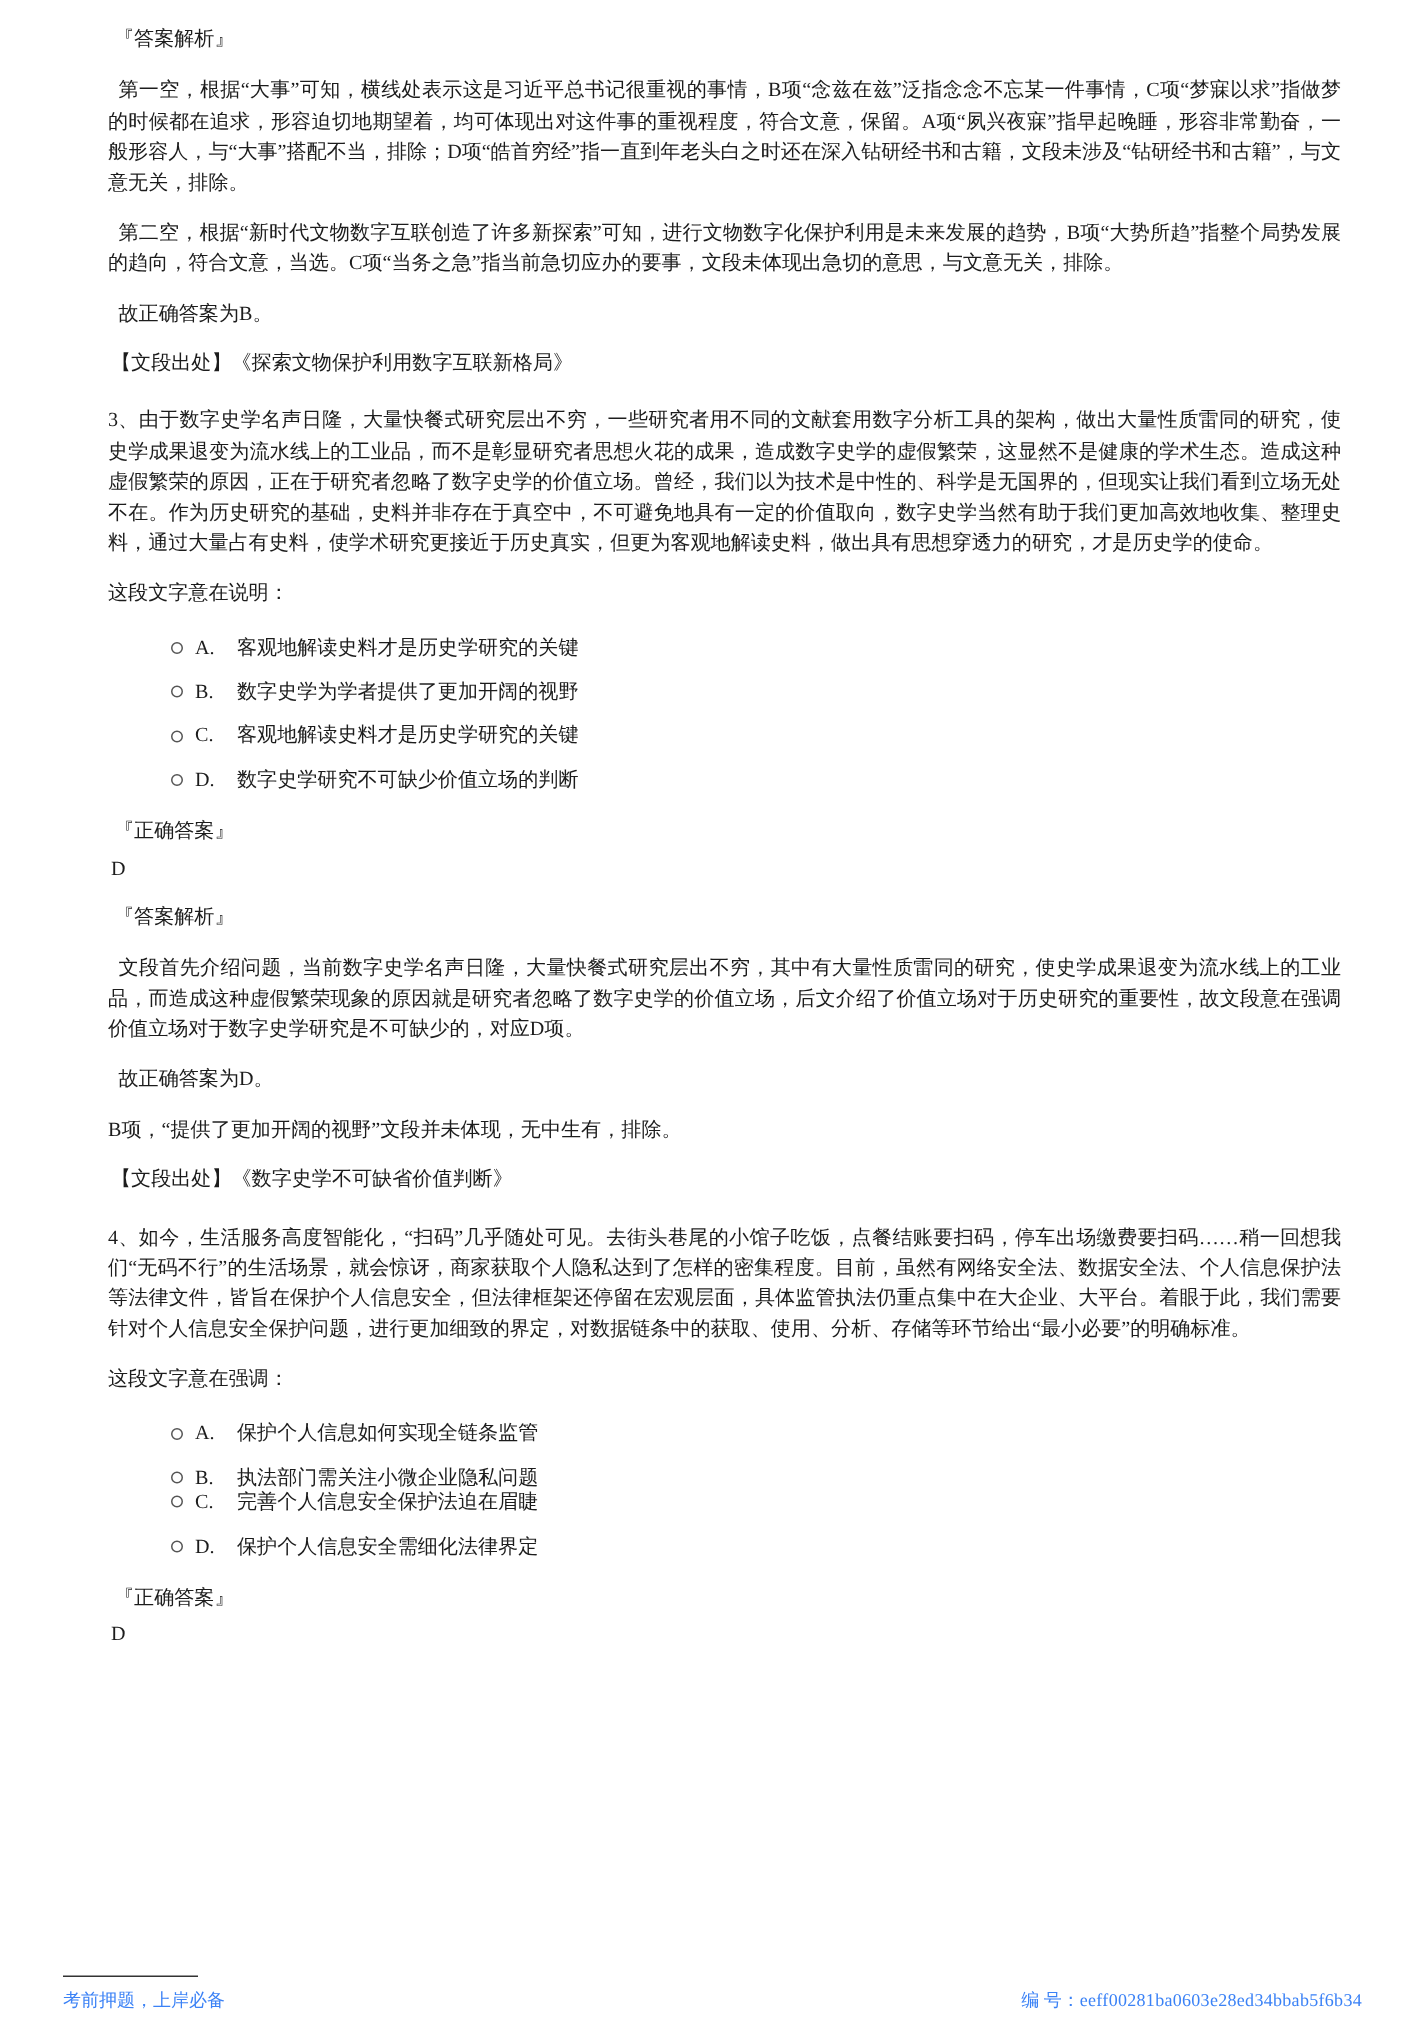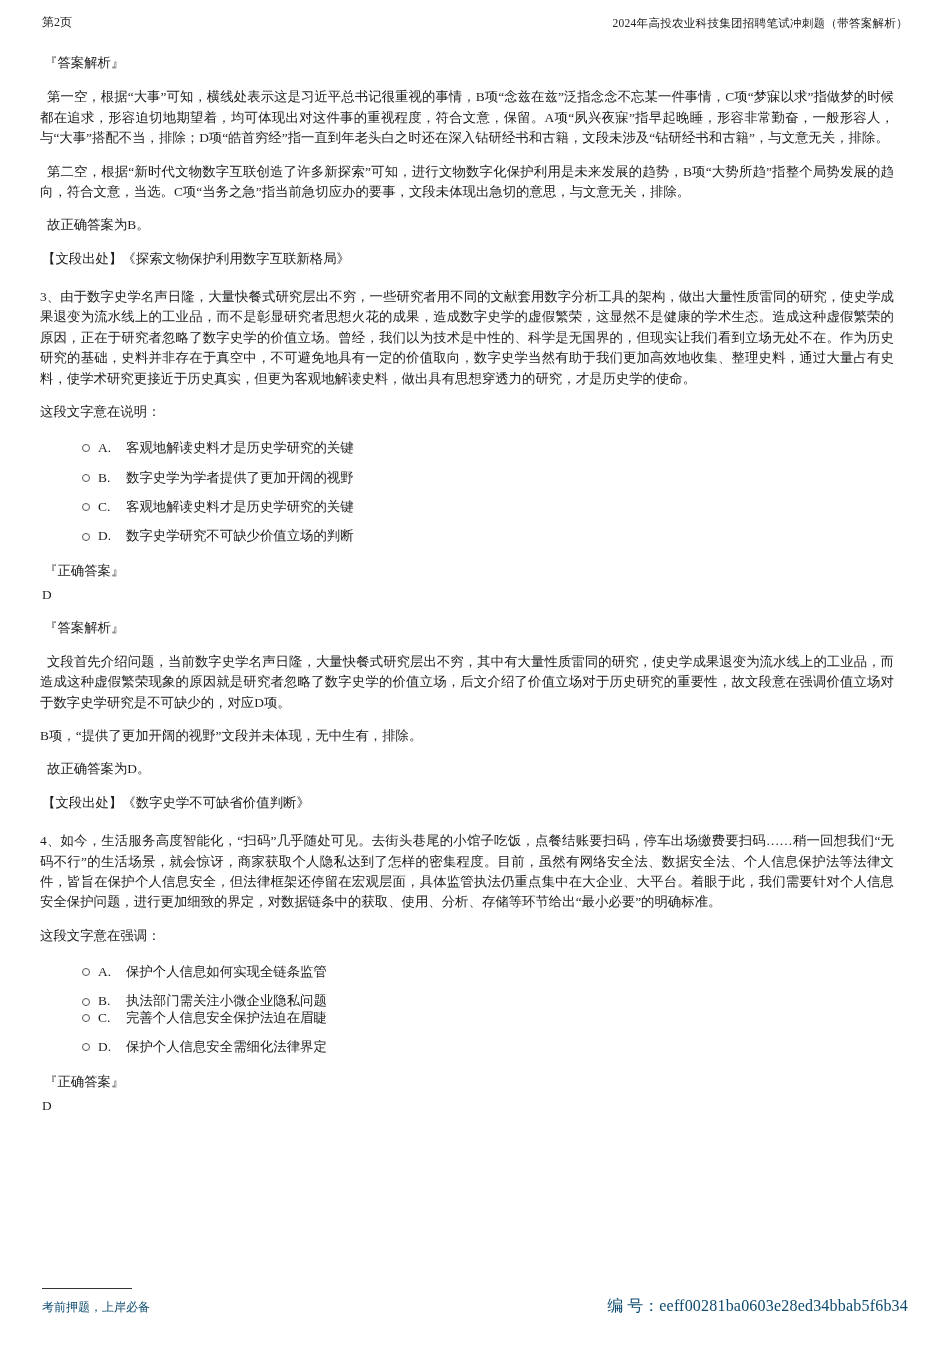--- a/index.html
+++ b/index.html
@@ -9,21 +9,21 @@
     display:flex; flex-direction:column; overflow:hidden;
     font-family:"Liberation Serif","DejaVu Serif",serif; color:#1c1c1c;
   }
   .page-header {
     display:flex; justify-content:space-between; align-items:flex-end;
     padding:14px 42px 6px 42px; font-size:11.5px; color:#222;
   }
   .page-num { font-size:12px; }
   .doc-title { font-size:11.5px; letter-spacing:0.3px; }
   .content {
-    flex:1; padding:16px 56px 0 40px;
+    flex:1; padding:16px 56px 0 72px;
     font-size:13.4px; line-height:1.52; text-align:justify;
   }
   .block { margin:0 0 13px 0; }
   .bracket-heading { margin:0 0 14px 0; padding-left:4px; }
   .para { text-indent:7px;font-family:Liberation Serif, serif; }
   .passage { text-indent:0; }
   .conclusion { padding-left:7px; }
   .source { padding-left:2px; }
   .prompt { margin:1px 0 16px 0; }
   .options { margin:2px 0 14px 42px; text-align:left; }
@@ -31,35 +31,31 @@
   .option.overlap { margin-top:-13px; }
   .radio {
     width:8px; height:8px; border:1px solid #555; border-radius:50%;
     display:inline-block; margin-right:8px; flex:0 0 auto; background:#fff;
   }
   .opt-letter { width:28px; flex:0 0 auto; }
   .opt-text { }
   .ans-label { margin:2px 0 4px 0; padding-left:4px; }
   .ans-letter { margin:0 0 12px 0; padding-left:2px; }
   .gap-lg { margin-bottom:18px; }
-  .page-footer { padding:0 42px 28px 42px; font-size:12px; color:#0c4a6e; }
+  .page-footer { padding:0 42px 3px 42px; font-size:12px; color:#3b82f6; }
   .footer-stub { width:90px; border-top:1.5px solid #333; margin-bottom:7px; }
   .footer-row { display:flex; justify-content:space-between; align-items:baseline; }
-  .footer-right { font-size:16px; }
+  .footer-right { font-size:12px; }
   .footer-code { letter-spacing:0.2px; }
 </style>
 </head>
 <body>
 
 <div class="page">
 
-  <header class="page-header">
-    <span class="page-num">第2页</span>
-    <span class="doc-title">2024年高投农业科技集团招聘笔试冲刺题（带答案解析）</span>
-  </header>
 
   <main class="content">
 
     <p class="bracket-heading">『答案解析』</p>
     <p class="block para">第一空，根据“大事”可知，横线处表示这是习近平总书记很重视的事情，B项“念兹在兹”泛指念念不忘某一件事情，C项“梦寐以求”指做梦的时候都在追求，形容迫切地期望着，均可体现出对这件事的重视程度，符合文意，保留。A项“夙兴夜寐”指早起晚睡，形容非常勤奋，一般形容人，与“大事”搭配不当，排除；D项“皓首穷经”指一直到年老头白之时还在深入钻研经书和古籍，文段未涉及“钻研经书和古籍”，与文意无关，排除。</p>
     <p class="block para">第二空，根据“新时代文物数字互联创造了许多新探索”可知，进行文物数字化保护利用是未来发展的趋势，B项“大势所趋”指整个局势发展的趋向，符合文意，当选。C项“当务之急”指当前急切应办的要事，文段未体现出急切的意思，与文意无关，排除。</p>
     <p class="block conclusion">故正确答案为B。</p>
     <p class="block source gap-lg">【文段出处】《探索文物保护利用数字互联新格局》</p>
 
     <p class="block passage">3、由于数字史学名声日隆，大量快餐式研究层出不穷，一些研究者用不同的文献套用数字分析工具的架构，做出大量性质雷同的研究，使史学成果退变为流水线上的工业品，而不是彰显研究者思想火花的成果，造成数字史学的虚假繁荣，这显然不是健康的学术生态。造成这种虚假繁荣的原因，正在于研究者忽略了数字史学的价值立场。曾经，我们以为技术是中性的、科学是无国界的，但现实让我们看到立场无处不在。作为历史研究的基础，史料并非存在于真空中，不可避免地具有一定的价值取向，数字史学当然有助于我们更加高效地收集、整理史料，通过大量占有史料，使学术研究更接近于历史真实，但更为客观地解读史料，做出具有思想穿透力的研究，才是历史学的使命。</p>
@@ -85,22 +81,22 @@
         <span class="radio"></span>
         <span class="opt-letter">D.</span>
         <span class="opt-text">数字史学研究不可缺少价值立场的判断</span>
       </div>
     </div>
 
     <p class="ans-label">『正确答案』</p>
     <p class="ans-letter">D</p>
     <p class="bracket-heading">『答案解析』</p>
     <p class="block para">文段首先介绍问题，当前数字史学名声日隆，大量快餐式研究层出不穷，其中有大量性质雷同的研究，使史学成果退变为流水线上的工业品，而造成这种虚假繁荣现象的原因就是研究者忽略了数字史学的价值立场，后文介绍了价值立场对于历史研究的重要性，故文段意在强调价值立场对于数字史学研究是不可缺少的，对应D项。</p>
+    <p class="block conclusion">故正确答案为D。</p>
     <p class="block">B项，“提供了更加开阔的视野”文段并未体现，无中生有，排除。</p>
-    <p class="block conclusion">故正确答案为D。</p>
     <p class="block source gap-lg">【文段出处】《数字史学不可缺省价值判断》</p>
 
     <p class="block passage">4、如今，生活服务高度智能化，“扫码”几乎随处可见。去街头巷尾的小馆子吃饭，点餐结账要扫码，停车出场缴费要扫码……稍一回想我们“无码不行”的生活场景，就会惊讶，商家获取个人隐私达到了怎样的密集程度。目前，虽然有网络安全法、数据安全法、个人信息保护法等法律文件，皆旨在保护个人信息安全，但法律框架还停留在宏观层面，具体监管执法仍重点集中在大企业、大平台。着眼于此，我们需要针对个人信息安全保护问题，进行更加细致的界定，对数据链条中的获取、使用、分析、存储等环节给出“最小必要”的明确标准。</p>
     <p class="prompt">这段文字意在强调：</p>
 
     <div class="options">
       <div class="option">
         <span class="radio"></span>
         <span class="opt-letter">A.</span>
         <span class="opt-text">保护个人信息如何实现全链条监管</span>

